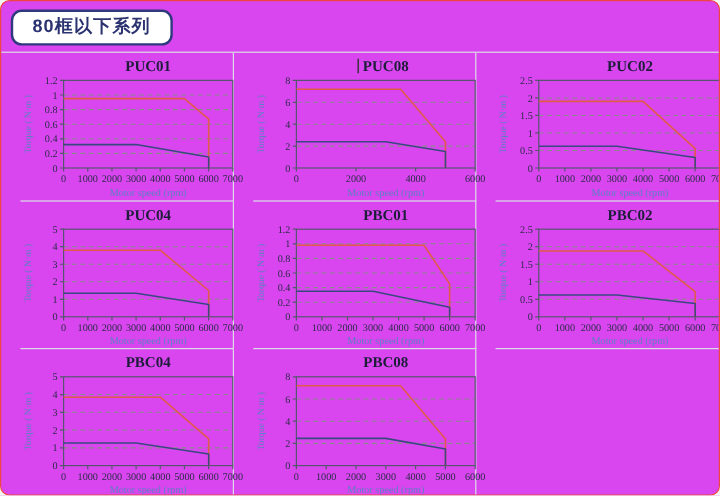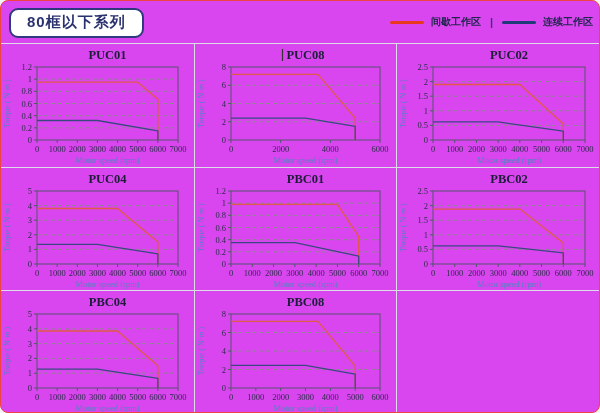--- a/index.html
+++ b/index.html
@@ -23,41 +23,35 @@
   .legend-line{display:inline-block;width:34px;height:3px;border-radius:2px;}
   .legend-sep{color:#2e3a7d;font-weight:bold;font-size:11px;margin:0 2px;}
   .grid{
     position:absolute;left:0;top:42px;width:600px;height:371px;
     display:grid;grid-template-columns:194px 202px 1fr;grid-template-rows:1fr 1fr 1fr;
     border-top:1px solid #dcdce6;
   }
   .cell{
     position:relative;border-right:1px solid #dcdce6;border-bottom:1px solid #dcdce6;
     box-sizing:border-box;
+    margin-left:16px;
   }
   .cell.last-col{border-right:none;text-align:center;}
   .cell.last-row{border-bottom:none;}
   .cell svg{position:absolute;left:0;top:0;}
 </style>
 </head>
 <body>
 
 <div class="page">
 
   <div class="series-badge">
     <span>80框以下系列</span>
   </div>
 
-  <div class="legend">
-    <span class="legend-line" style="background: rgb(232, 57, 31);"></span>
-    <span>间歇工作区</span>
-    <span class="legend-sep">|</span>
-    <span class="legend-line legend-line-blue" style="background: rgb(31, 60, 120);"></span>
-    <span>连续工作区</span>
-  </div>
 
   <div class="grid">
     <div class="cell">
         <svg width="193" height="123" viewBox="0 0 193 123">
           <text x="106.5" y="15" text-anchor="middle" font-size="12.5" font-weight="bold" fill="#1d1d3a" font-family="&quot;Liberation Serif&quot;,&quot;DejaVu Serif&quot;,serif">PUC01</text>
           <line x1="36" y1="83.83333333333333" x2="177" y2="83.83333333333333" stroke="#8a8a8a" stroke-width="0.9" stroke-dasharray="4 3"></line>
           <line x1="36" y1="71.66666666666666" x2="177" y2="71.66666666666666" stroke="#8a8a8a" stroke-width="0.9" stroke-dasharray="4 3"></line>
           <line x1="36" y1="59.5" x2="177" y2="59.5" stroke="#8a8a8a" stroke-width="0.9" stroke-dasharray="4 3"></line>
           <line x1="36" y1="47.33333333333333" x2="177" y2="47.33333333333333" stroke="#8a8a8a" stroke-width="0.9" stroke-dasharray="4 3"></line>
           <line x1="36" y1="35.166666666666664" x2="177" y2="35.166666666666664" stroke="#8a8a8a" stroke-width="0.9" stroke-dasharray="4 3"></line>

